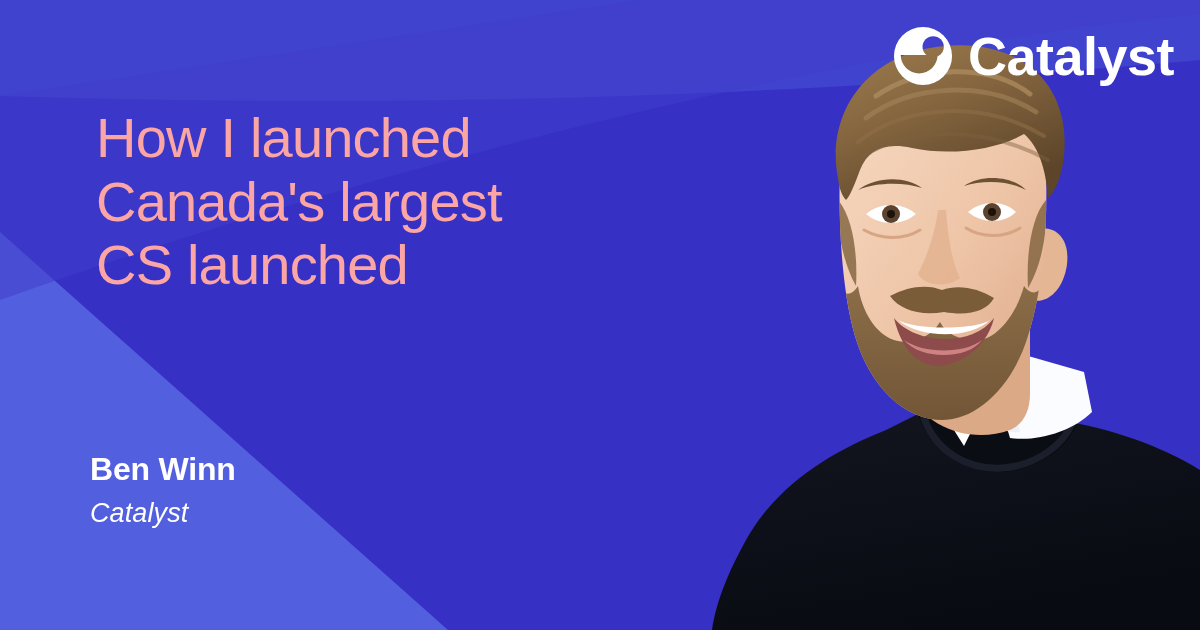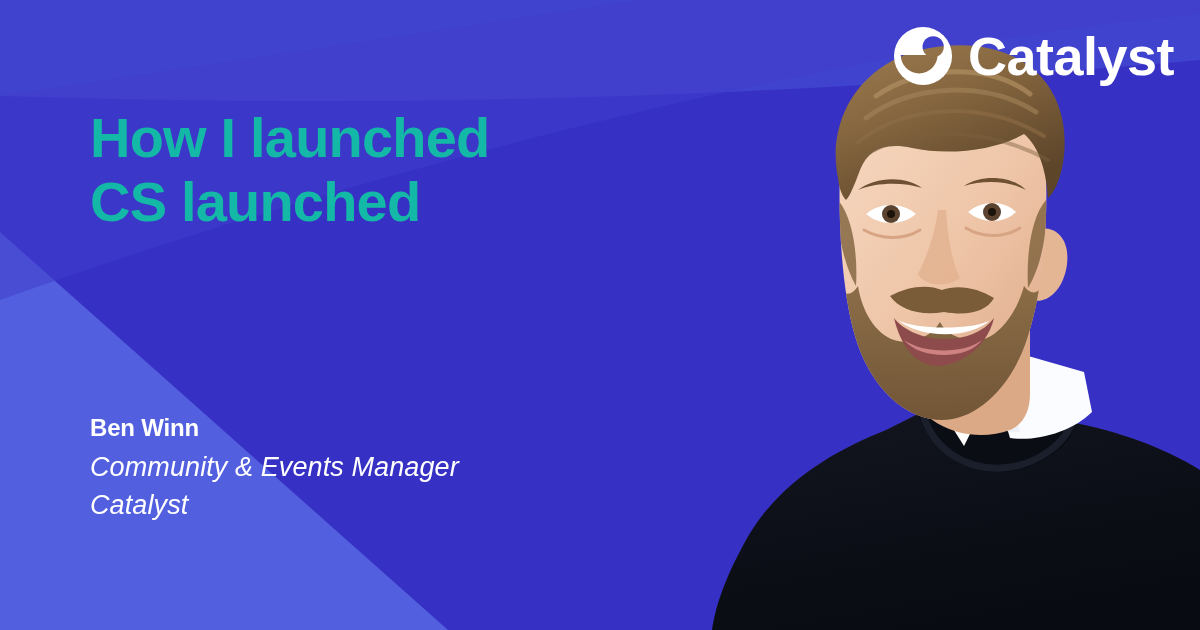--- a/index.html
+++ b/index.html
@@ -51,46 +51,47 @@
     font-size: 54px;
     font-weight: 700;
     letter-spacing: -0.5px;
     line-height: 1;
     white-space: nowrap;
   }
 
   
   .headline {
     position: absolute;
-    left: 90px;
+    left: 96px;
     top: 106px;
     z-index: 6;
-    color: #14b8a6;
+    color: #fca5a5;
     font-size: 56px;
-    font-weight: 700;
+    font-weight: 400;
     line-height: 1.135;
     letter-spacing: -0.8px;
     max-width: 660px;
   }
   .headline-line { display: block; white-space: nowrap; }
 
   
   .speaker {
     position: absolute;
     left: 90px;
     top: 413px;
     z-index: 6;
     color: #ffffff;
   }
   .speaker-name {
-    font-size: 24px;
+    font-size: 32px;
     font-weight: 700;
     line-height: 1.25;
     letter-spacing: -0.2px;
     margin-bottom: 5px;
+    margin-top: 36px;
   }
   .speaker-role,
   .speaker-org {
     font-size: 27px;
     font-style: italic;
     font-weight: 400;
     line-height: 1.42;
     letter-spacing: 0.1px;
   }
 
@@ -233,26 +234,26 @@
         <path d="M196,96 C238,66 308,62 350,94" fill="none" stroke="#b08f62" stroke-width="5" stroke-linecap="round" opacity="0.7"></path>
         <path d="M186,118 C232,84 306,80 356,112" fill="none" stroke="#a3835a" stroke-width="5" stroke-linecap="round" opacity="0.6"></path>
         <path d="M178,142 C226,104 304,100 364,136" fill="none" stroke="#8f7049" stroke-width="4" stroke-linecap="round" opacity="0.55"></path>
         <path d="M172,164 C218,128 298,122 368,160" fill="none" stroke="#7d6140" stroke-width="4" stroke-linecap="round" opacity="0.45"></path>
       </g>
     </svg>
   </div>
 
   <div class="headline">
     <span class="headline-line">How I launched</span>
+    <span class="headline-line">Canada's largest</span>
     <span class="headline-line">CS launched</span>
   </div>
 
   <div class="speaker">
     <div class="speaker-name">Ben Winn</div>
-    <div class="speaker-role">Community &amp; Events Manager</div>
     <div class="speaker-org">Catalyst</div>
   </div>
 
   <div class="logo">
     <svg class="logo-mark" viewBox="0 0 64 64">
       <defs>
         <mask id="logoMask">
           <rect x="0" y="0" width="64" height="64" fill="black"></rect>
           <circle cx="32" cy="32" r="30" fill="white"></circle>
 

